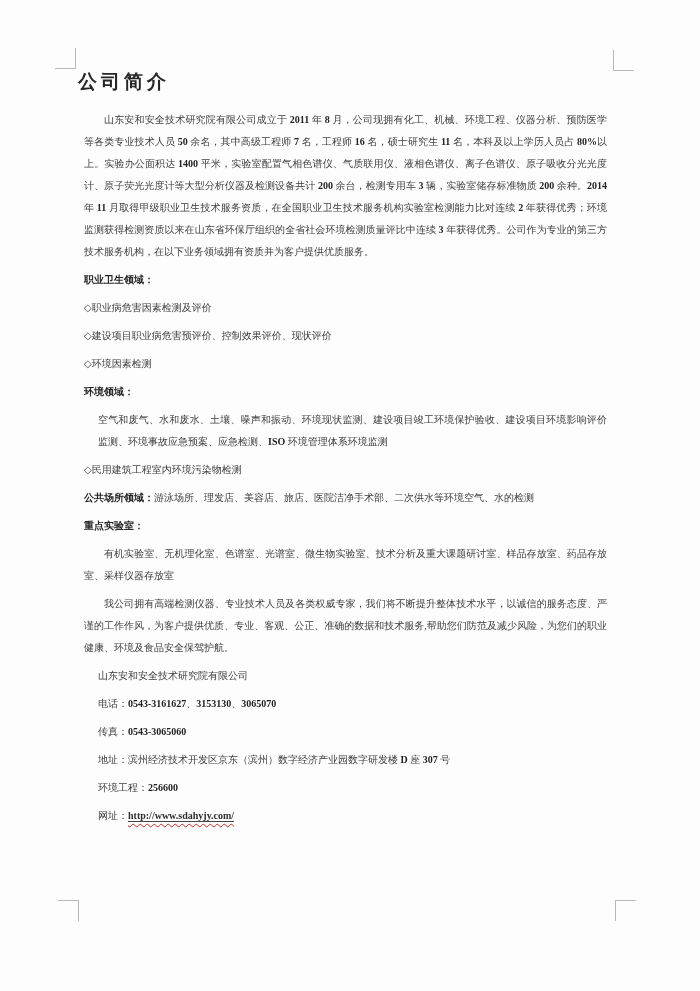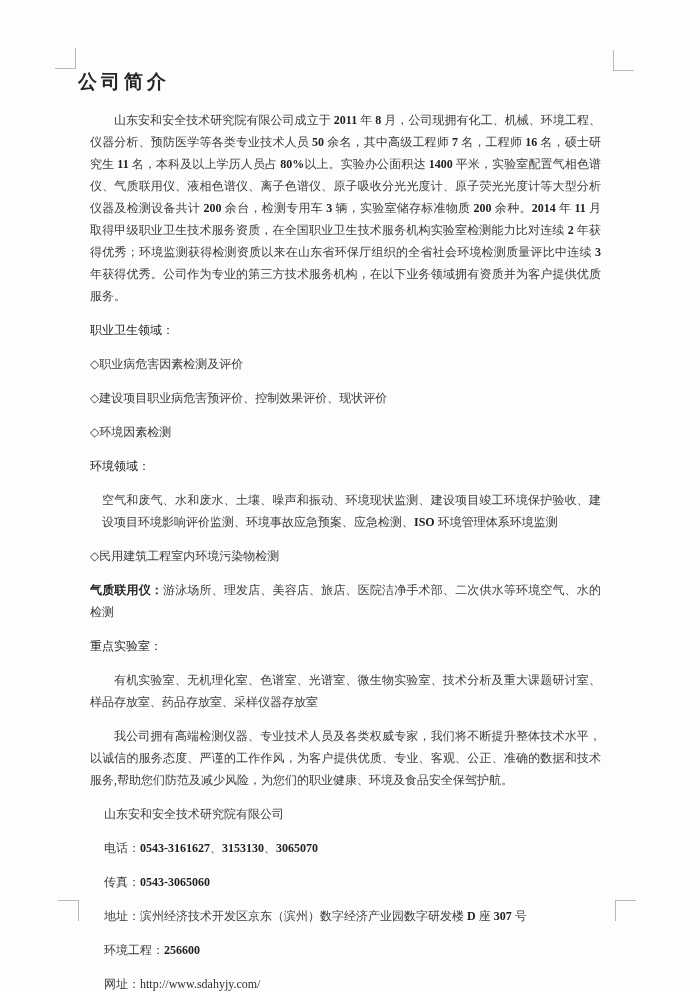--- a/index.html
+++ b/index.html
@@ -20,38 +20,39 @@
 
   .content{position:absolute;left:78px;top:70px;width:535px;}
 
   h1.title{
     margin:0 0 15px 0;
     font-size:19px;line-height:24px;
     font-weight:bold;color:#262626;
     letter-spacing:4px;
   }
   p.line{
-    margin:12px;
-    font-size:12px;line-height:22px;
+    margin:6px;
+    font-size:10px;line-height:22px;
     text-align:justify;
     color:#3c3c3c;
   }
   p.ind2{text-indent:2em;}
   p.pad2{margin-left:2em;}
-  p.head{font-weight:normal;color:#262626;}
+  p.head{font-weight:bold;color:#262626;}
   .b{font-weight:bold;color:#222222;}
   .bullet{color:#3c3c3c;}
   .contact{margin-left:14px;}
   .url{
     color:#2e2e2e;
     border-bottom:1px solid #444;
     text-decoration:underline wavy #cf2a1b;
     text-decoration-skip-ink:none;
     text-underline-offset:4px;
     cursor:pointer;
+    font-weight:bold;
   }
 </style>
 </head>
 <body>
 
 <div class="page">
 
   <div class="mark tl"></div>
   <div class="mark tr"></div>
   <div class="mark bl"></div>
@@ -64,21 +65,21 @@
 
     <p class="line head">职业卫生领域：</p>
     <p class="line"><span class="bullet">◇</span><span>职业病危害因素检测及评价</span></p>
     <p class="line"><span class="bullet">◇</span><span>建设项目职业病危害预评价、控制效果评价、现状评价</span></p>
 
     <p class="line"><span class="bullet">◇</span><span>环境因素检测</span></p>
     <p class="line head">环境领域：</p>
     <p class="line pad2"><span>空气和废气、水和废水、土壤、噪声和振动、环境现状监测、建设项目竣工环境保护验收、建设项目环境影响评价监测、环境事故应急预案、应急检测、</span><span class="b">ISO</span><span> 环境管理体系环境监测</span></p>
     <p class="line"><span class="bullet">◇</span><span>民用建筑工程室内环境污染物检测</span></p>
 
-    <p class="line"><span class="b">气质联用仪：</span><span>游泳场所、理发店、美容店、旅店、医院洁净手术部、二次供水等环境空气、水的检测</span></p>
+    <p class="line"><span class="b">公共场所领域：</span><span>游泳场所、理发店、美容店、旅店、医院洁净手术部、二次供水等环境空气、水的检测</span></p>
 
     <p class="line head">重点实验室：</p>
     <p class="line ind2">有机实验室、无机理化室、色谱室、光谱室、微生物实验室、技术分析及重大课题研讨室、样品存放室、药品存放室、采样仪器存放室</p>
 
     <p class="line ind2">我公司拥有高端检测仪器、专业技术人员及各类权威专家，我们将不断提升整体技术水平，以诚信的服务态度、严谨的工作作风，为客户提供优质、专业、客观、公正、准确的数据和技术服务,帮助您们防范及减少风险，为您们的职业健康、环境及食品安全保驾护航。</p>
 
     <div class="contact">
       <p class="line">山东安和安全技术研究院有限公司</p>
       <p class="line"><span>电话：</span><span class="b">0543-3161627</span><span>、</span><span class="b">3153130</span><span>、</span><span class="b">3065070</span></p>
       <p class="line"><span>传真：</span><span class="b">0543-3065060</span></p>

